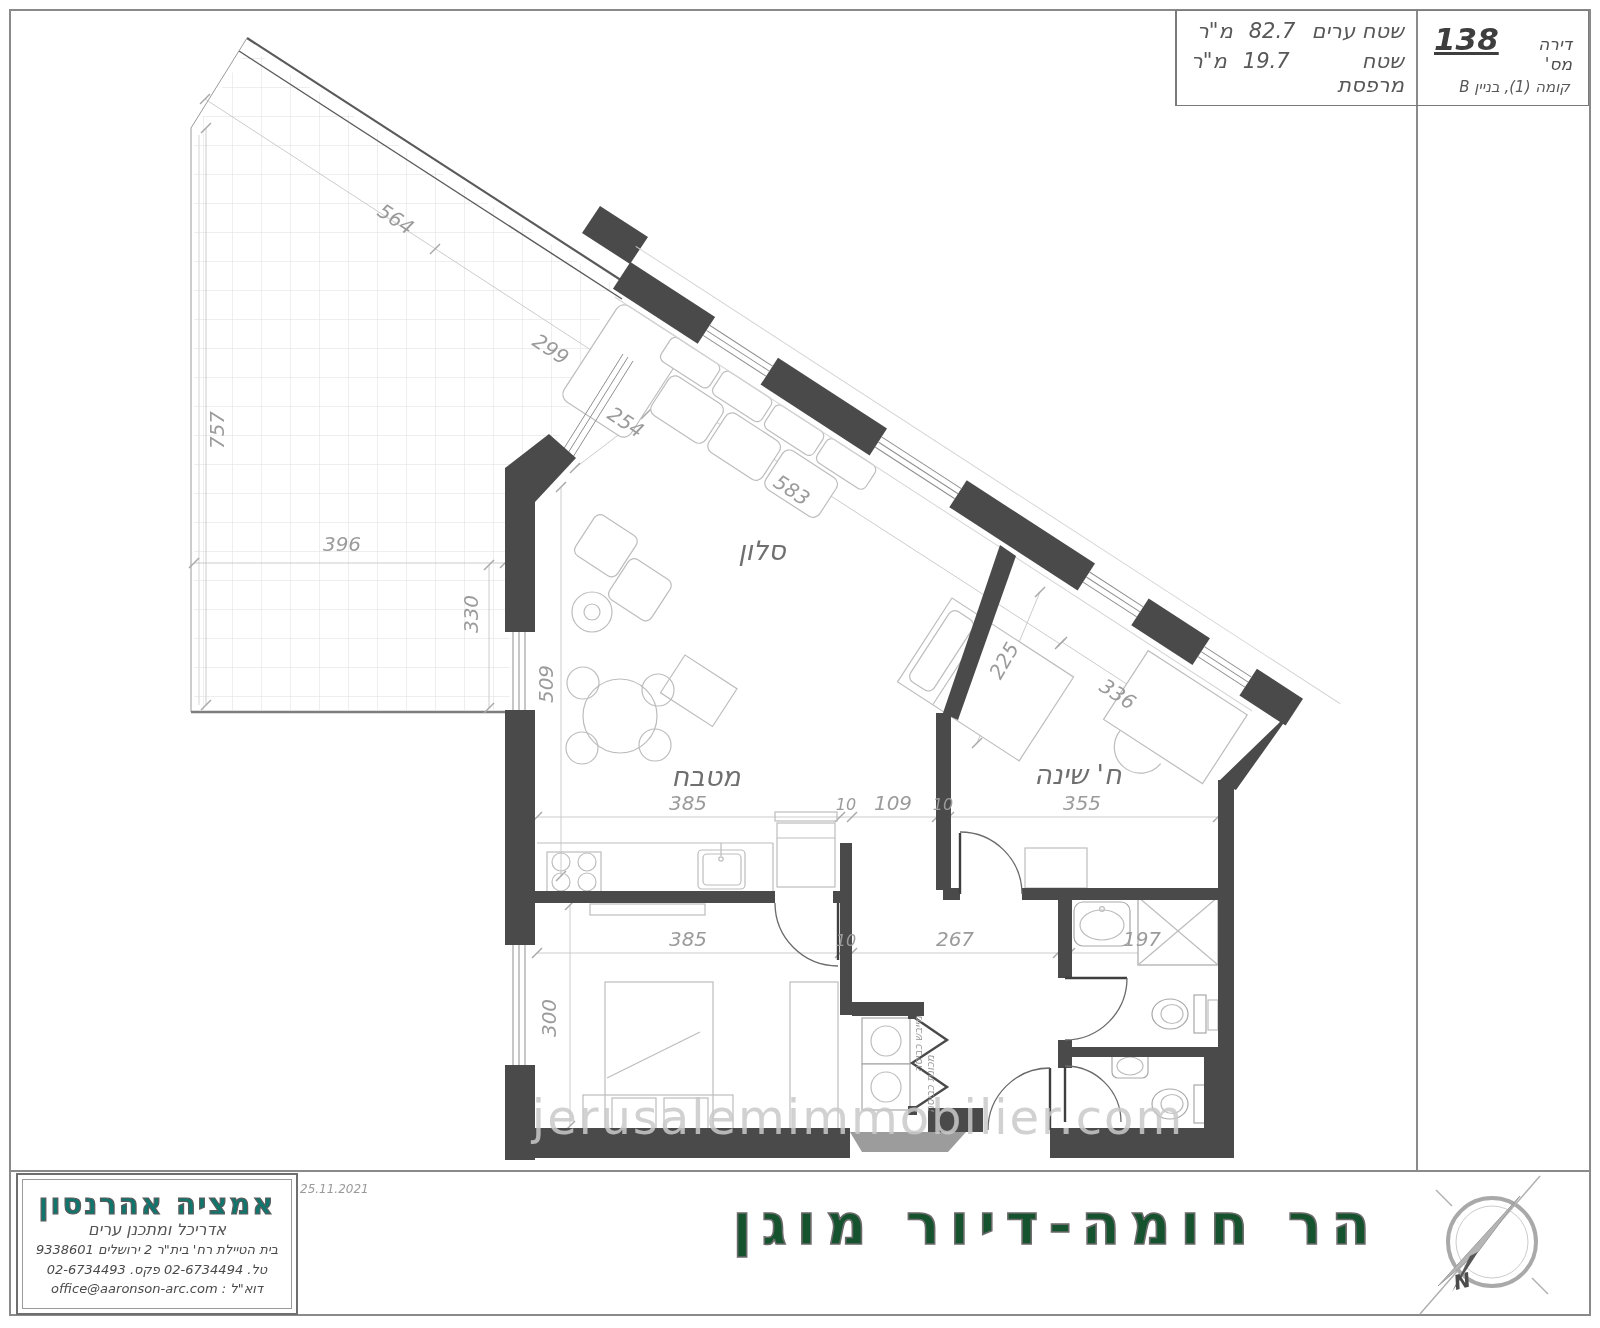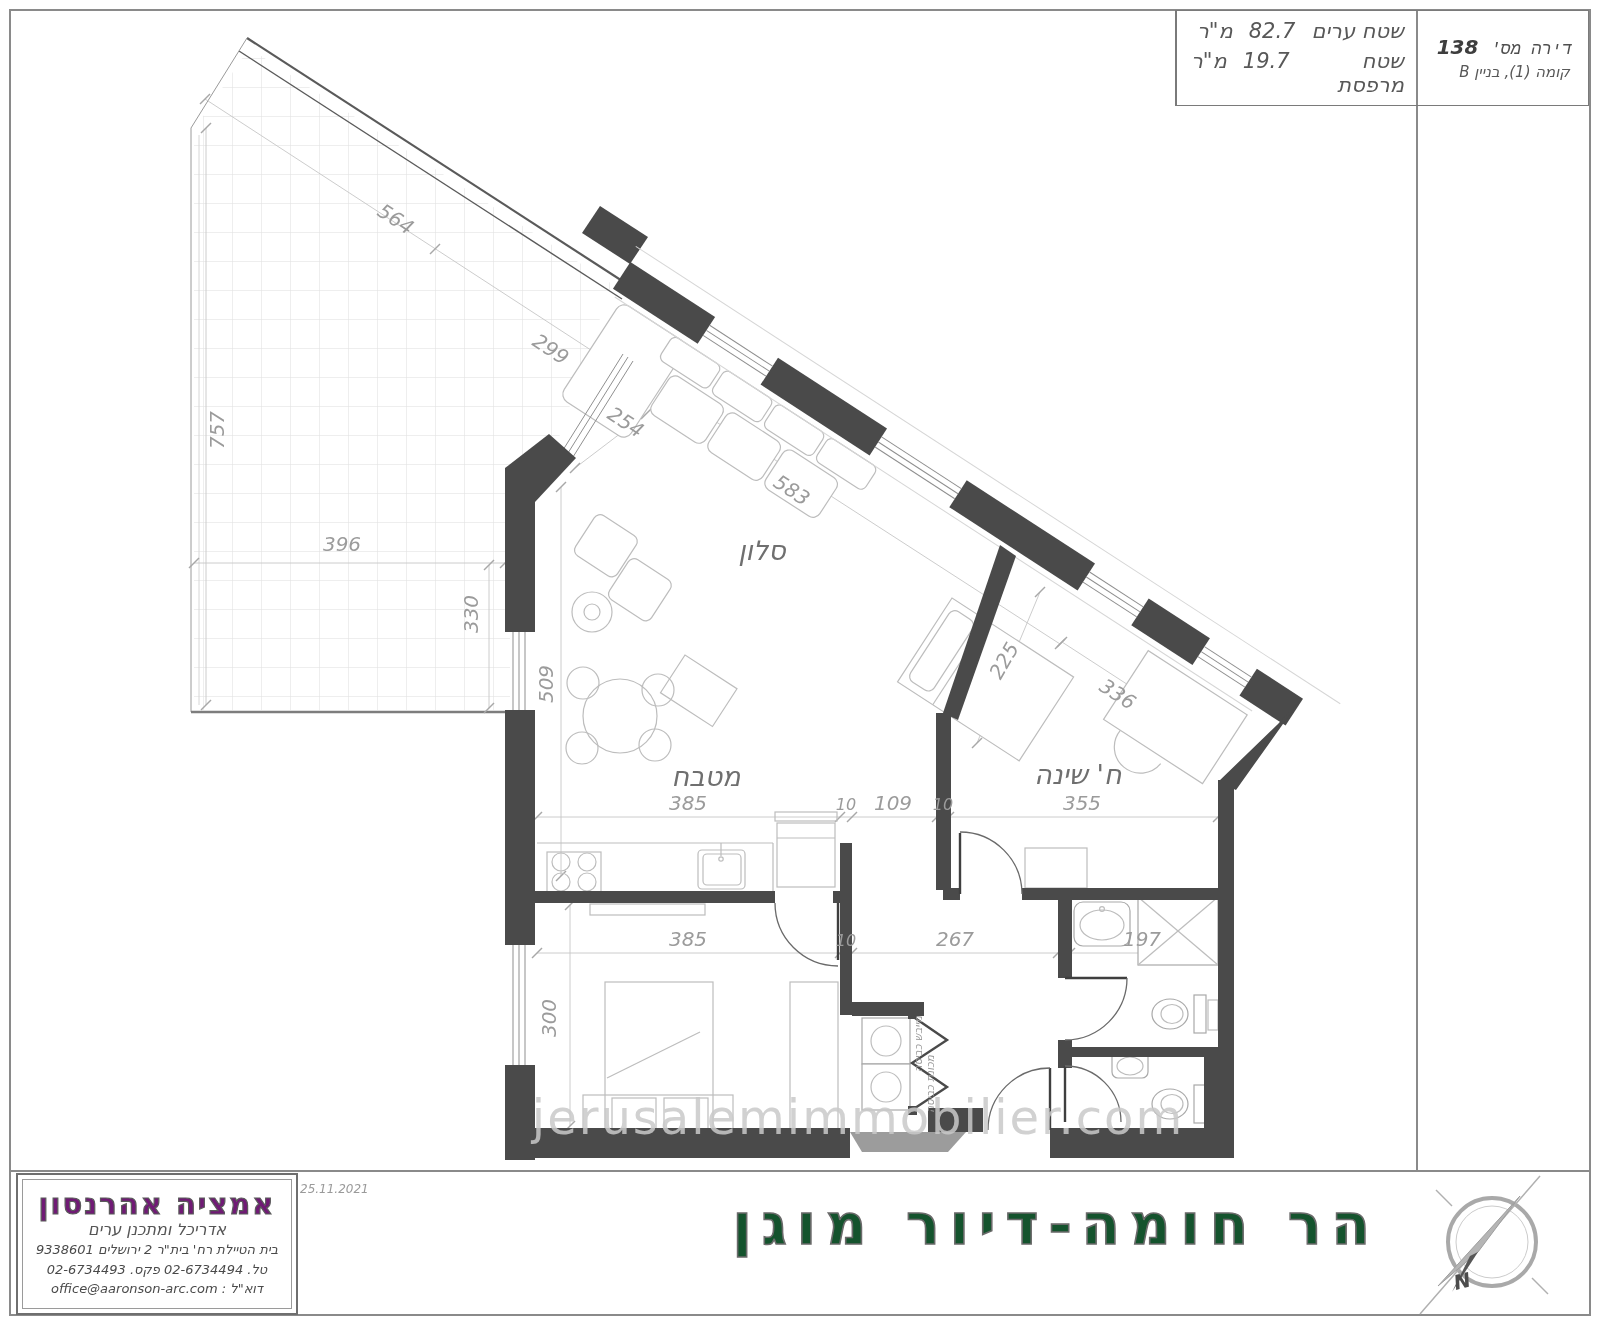--- a/index.html
+++ b/index.html
@@ -29,28 +29,28 @@
 
   
   .box{position:absolute;border:1.5px solid #7a7a7a;background:transparent;box-sizing:border-box;}
   .titleblock{left:1175px;top:10px;width:414px;height:96px;display:flex;flex-direction:row;}
   .tb-areas{flex:0 0 242px;border-left:1.5px solid #7a7a7a;box-sizing:border-box;
             display:flex;flex-direction:column;justify-content:center;gap:6px;padding:0 14px;}
   .area-line{display:flex;direction:rtl;align-items:baseline;gap:16px;
              font-size:21px;font-style:italic;color:#585858;}
   .tb-apt{flex:1;display:flex;flex-direction:column;justify-content:center;padding:0 16px;box-sizing:border-box;}
   .apt-line{display:flex;direction:rtl;align-items:baseline;gap:12px;color:#4f4f4f;}
-  .apt-label{font-size:17px;font-style:italic;font-family:Liberation Mono, monospace;}
-  .apt-num{font-size:20px;font-style:italic;font-weight:bold;color:#3e3e3e;}
+  .apt-label{font-size:17px;font-style:italic;}
+  .apt-num{font-size:31px;font-style:italic;font-weight:bold;color:#3e3e3e;text-decoration:underline;}
   .floor-line{direction:rtl;font-size:15px;font-style:italic;color:#585858;padding-right:2px;margin-top:4px;}
 
   .architect{left:16px;top:1173px;width:278px;height:138px;border:2px solid #6f6f6f;}
   .architect-inner{position:absolute;inset:4px;border:1px solid #9a9a9a;display:flex;flex-direction:column;
                    align-items:center;justify-content:center;gap:2px;direction:rtl;}
-  .arc-name{font-size:29px;font-weight:bold;letter-spacing:2px;color:#701a75;
+  .arc-name{font-size:29px;font-weight:bold;letter-spacing:2px;color:#0f766e;
             -webkit-text-stroke:1.2px #5a5a5a;line-height:1;}
   .arc-role{font-size:16px;font-style:italic;color:#555;line-height:1.15;}
   .arc-small{font-size:13px;font-style:italic;color:#4a4a4a;line-height:1.35;text-align:center;}
 
   .date-label{position:absolute;left:300px;top:1182px;font-size:12px;font-style:italic;color:#9a9a9a;}
   .proj-title{position:absolute;left:300px;top:1192px;width:1080px;text-align:right;direction:rtl;
               font-size:56px;font-weight:bold;letter-spacing:10px;color:#14532d;
               -webkit-text-stroke:1.6px #6a6a6a;}
 </style>
 </head>

